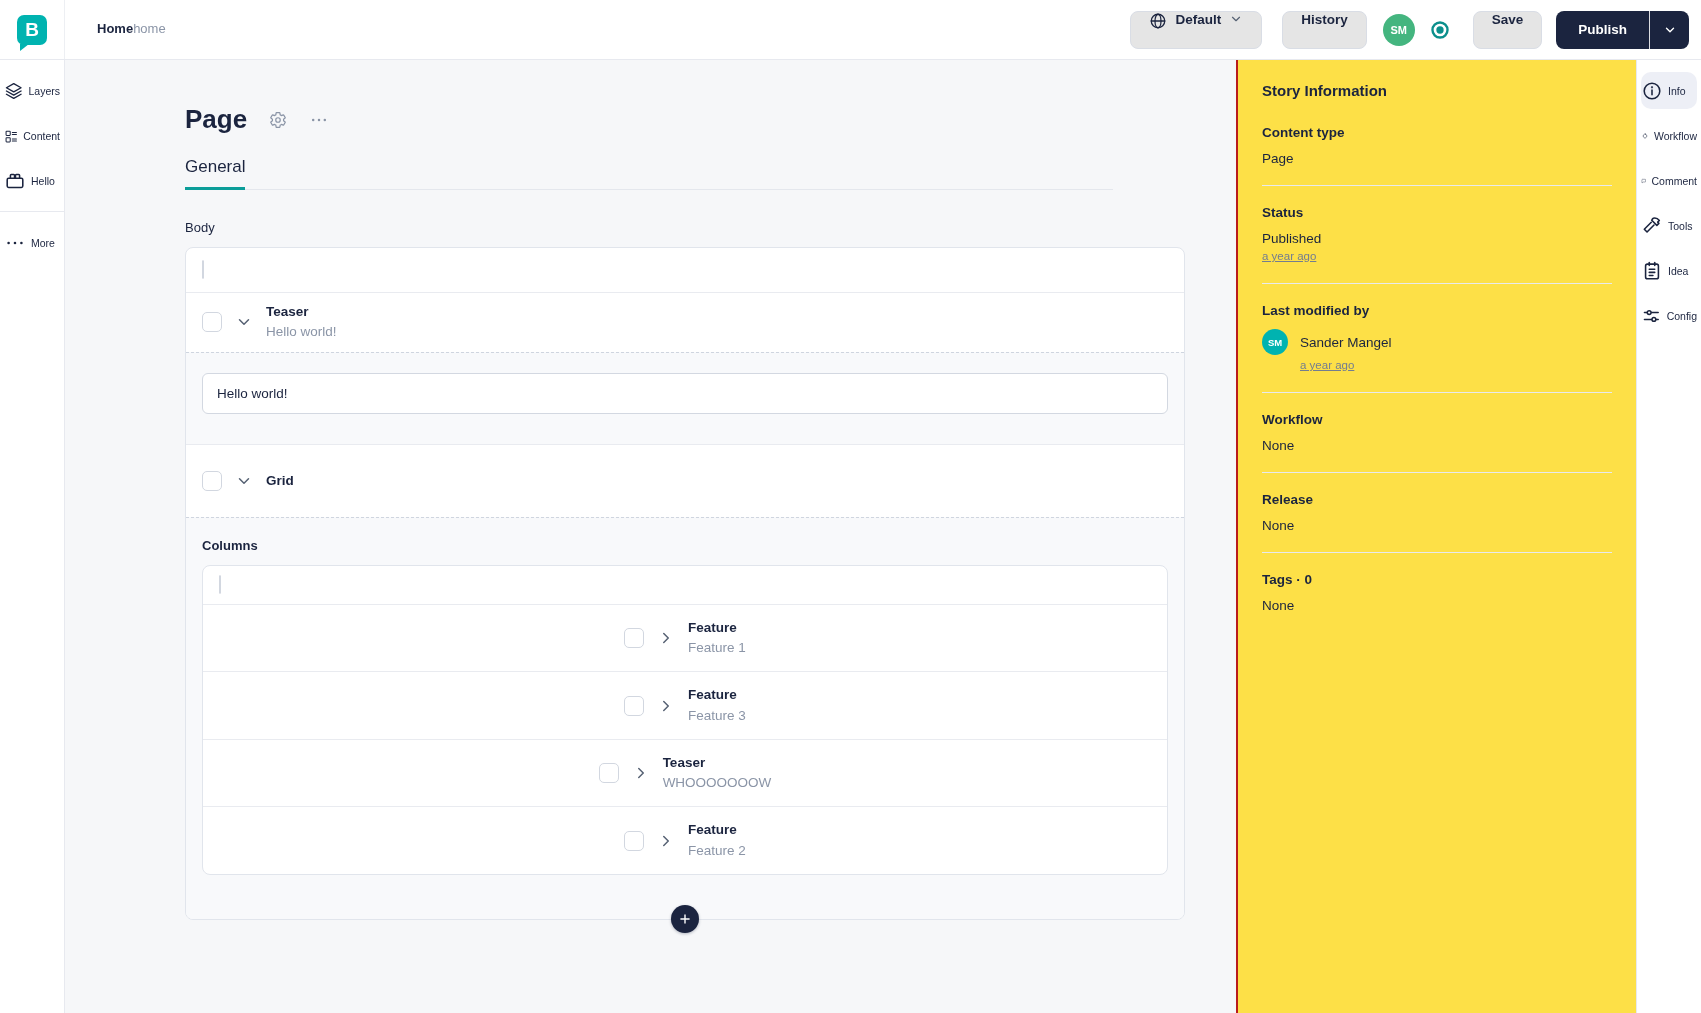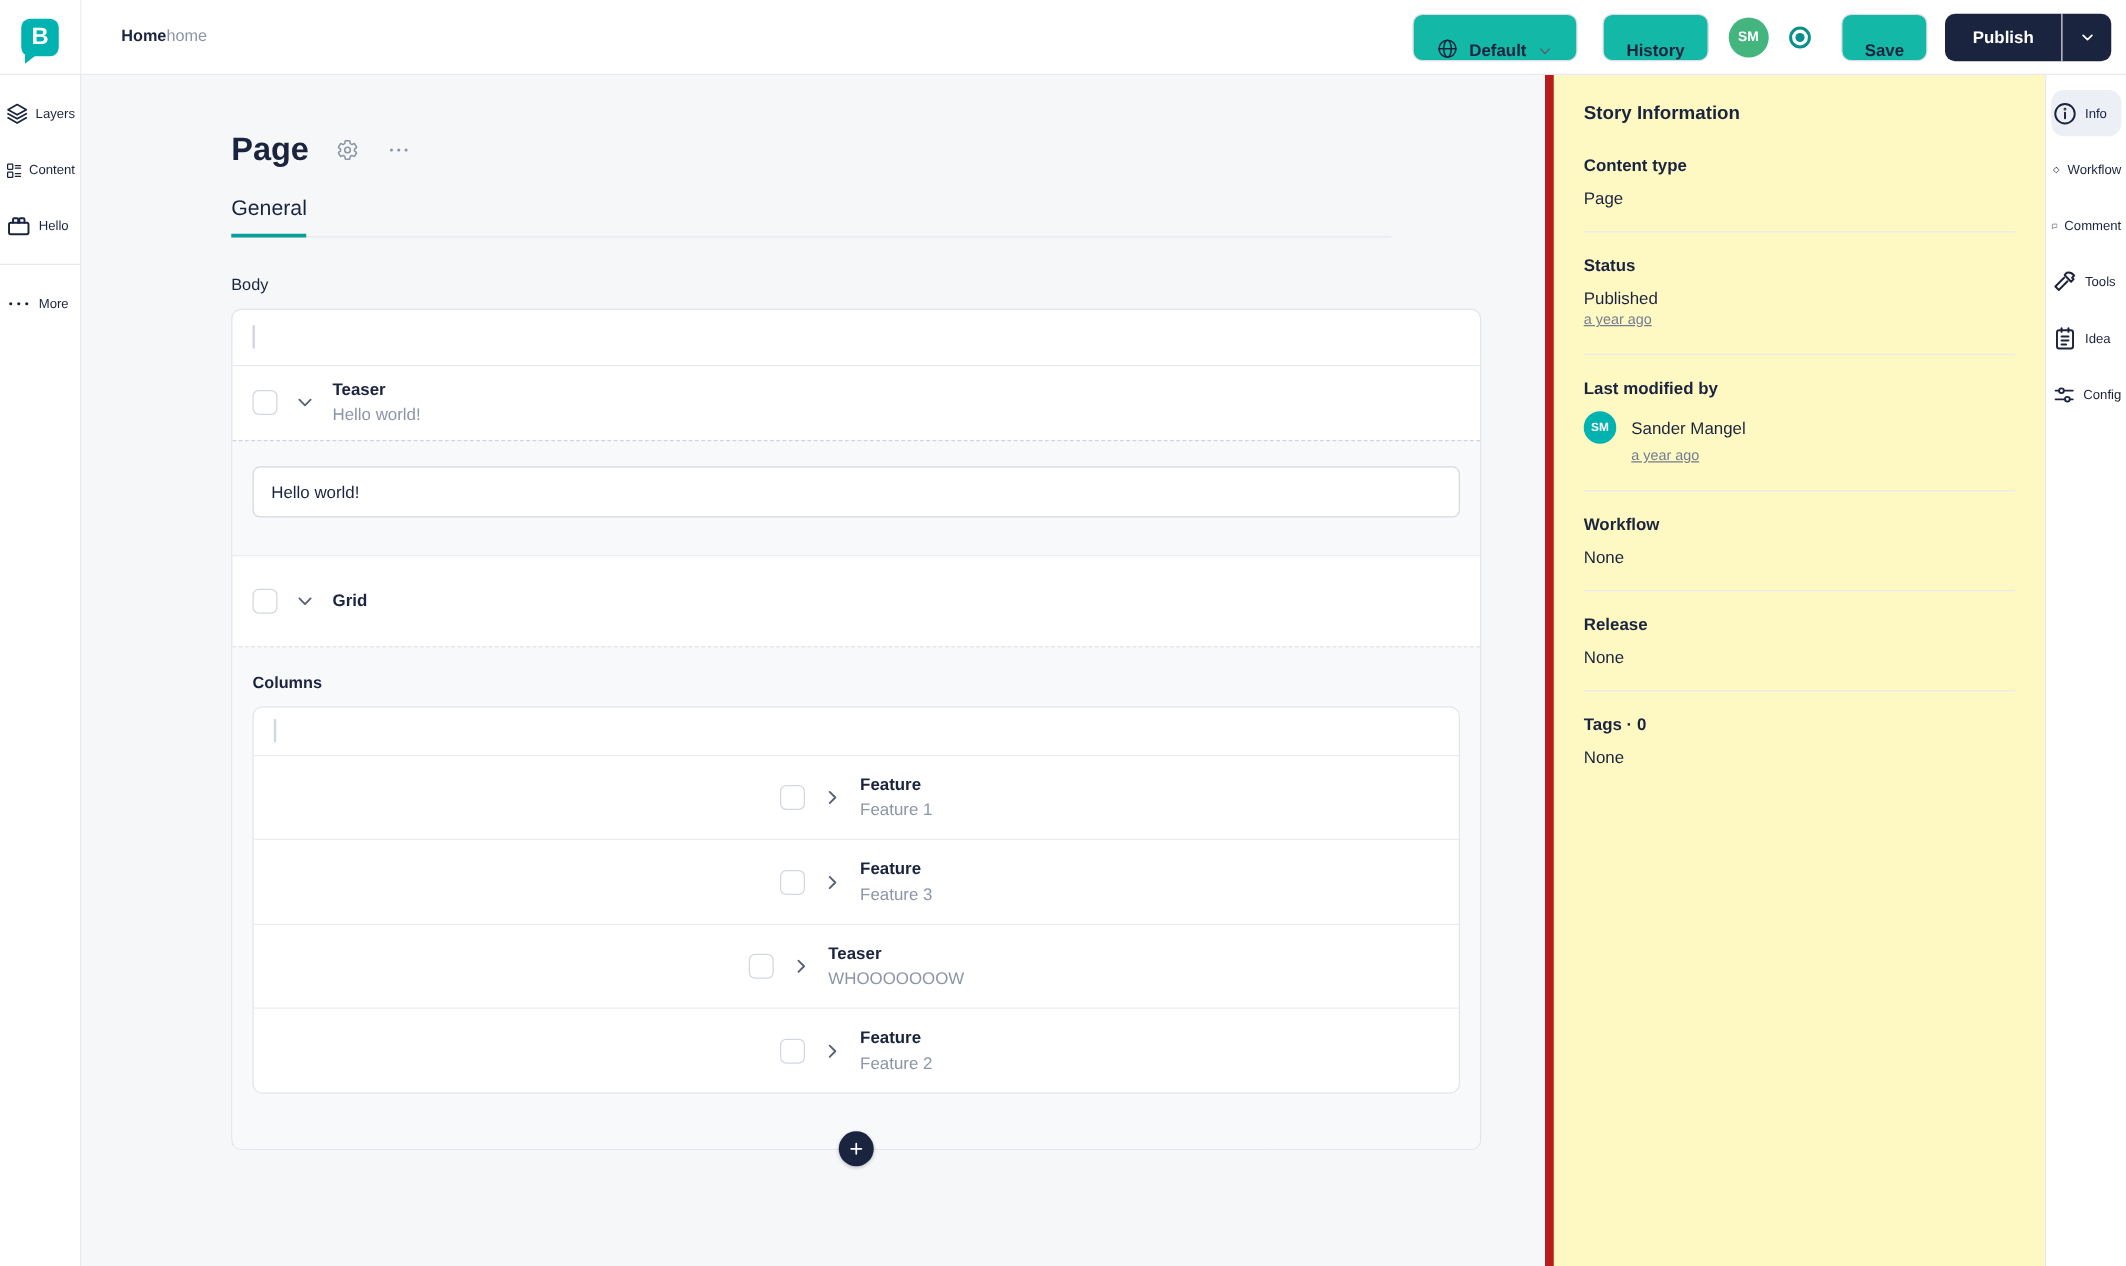--- a/index.html
+++ b/index.html
@@ -15,22 +15,22 @@
   .logo { position:relative; width:30px; height:30px; background:#00b3b0; border-radius:7px;
           display:flex; align-items:center; justify-content:center; color:#fff; font-weight:bold;
           font-size:19px; }
   .logo::after { content:""; position:absolute; left:3px; bottom:-6px; width:0; height:0;
                  border-left:9px solid #00b3b0; border-bottom:7px solid transparent; }
   .crumb { margin-left:32px; display:flex; flex-direction:row; justify-content:space-between; line-height:1.45; }
   .crumb-title { font-size:13px; font-weight:bold; color:#1b243f; }
   .crumb-slug { font-size:13px; color:#8b95a7; }
   .topbar-spacer { flex:1; }
   .controls { display:flex; align-items:center; margin-right:12px; }
-  .btn { height:38px; display:inline-flex; align-items:flex-end; gap:8px; padding:0 18px;
-         background:#14b8a6; border:1px solid #d9dde5; border-radius:8px; font-size:13.5px;
+  .btn { height:38px; display:inline-flex; align-items:flex-start; gap:8px; padding:0 18px;
+         background:#e5e5e5; border:1px solid #d9dde5; border-radius:8px; font-size:13.5px;
          font-weight:600; color:#1b243f; cursor:pointer; }
   .btn svg { flex:none; }
   .avatar { width:32px; height:32px; border-radius:50%; background:#44b57f; color:#fff;
             display:flex; align-items:center; justify-content:center; font-size:11px; font-weight:bold; }
   .publish { display:flex; height:38px; background:#1b243f; border-radius:8px; overflow:hidden; cursor:pointer; }
   .publish-main { display:flex; align-items:center; padding:0 22px; color:#fff; font-size:13.5px; font-weight:600; }
   .publish-caret { display:flex; align-items:center; justify-content:center; width:40px;
                    border-left:1px solid rgba(255,255,255,.85); }
   .mr20{margin-right:20px;} .mr16{margin-right:16px;} .mr14{margin-right:14px;} .mr22{margin-right:22px;}
 
@@ -81,22 +81,22 @@
   .nested-selectall { padding:10px 16px; border-bottom:1px solid #e9ebf0; }
   .item-row { display:flex; align-items:center; gap:13px; padding:13px 16px; min-height:66px;
               border-bottom:1px solid #e9ebf0; cursor:pointer;justify-content:center; }
   .item-row:last-child { border-bottom:none; }
   .add-btn { position:absolute; left:50%; bottom:-14px; transform:translateX(-50%);
              width:28px; height:28px; border-radius:50%; background:#1b243f; border:none;
              display:flex; align-items:center; justify-content:center; cursor:pointer;
              box-shadow:0 1px 3px rgba(27,36,63,.3); }
 
   
-  .story-panel { position:absolute; top:60px; right:65px; bottom:0; width:400px; background:#fef9c3;
-                 border-left:7px solid #b91c1c; padding:22px 24px; overflow:hidden; }
+  .story-panel { position:absolute; top:60px; right:65px; bottom:0; width:400px; background:#fde047;
+                 border-left:2px solid #b91c1c; padding:22px 24px; overflow:hidden; }
   .panel-h { font-size:15px; font-weight:bold; color:#1b243f; margin-bottom:26px; }
   .sec-label { font-size:13.5px; font-weight:600; color:#1b243f; margin-bottom:11px; }
   .sec-value { font-size:13.5px; color:#1b243f; }
   .time-link { display:inline-block; font-size:11.5px; color:#737d90; text-decoration:underline;
                margin-top:4px; cursor:pointer; }
   .panel-divider { height:1px; background:#e8eaee; margin:19px 0; }
   .user-row { display:flex; align-items:center; gap:12px; }
   .avatar-sm { width:26px; height:26px; border-radius:50%; background:#00b3b0; color:#fff;
                display:flex; align-items:center; justify-content:center; font-size:9.5px; font-weight:bold; }
   .user-name { font-size:13.5px; color:#1b243f; }

